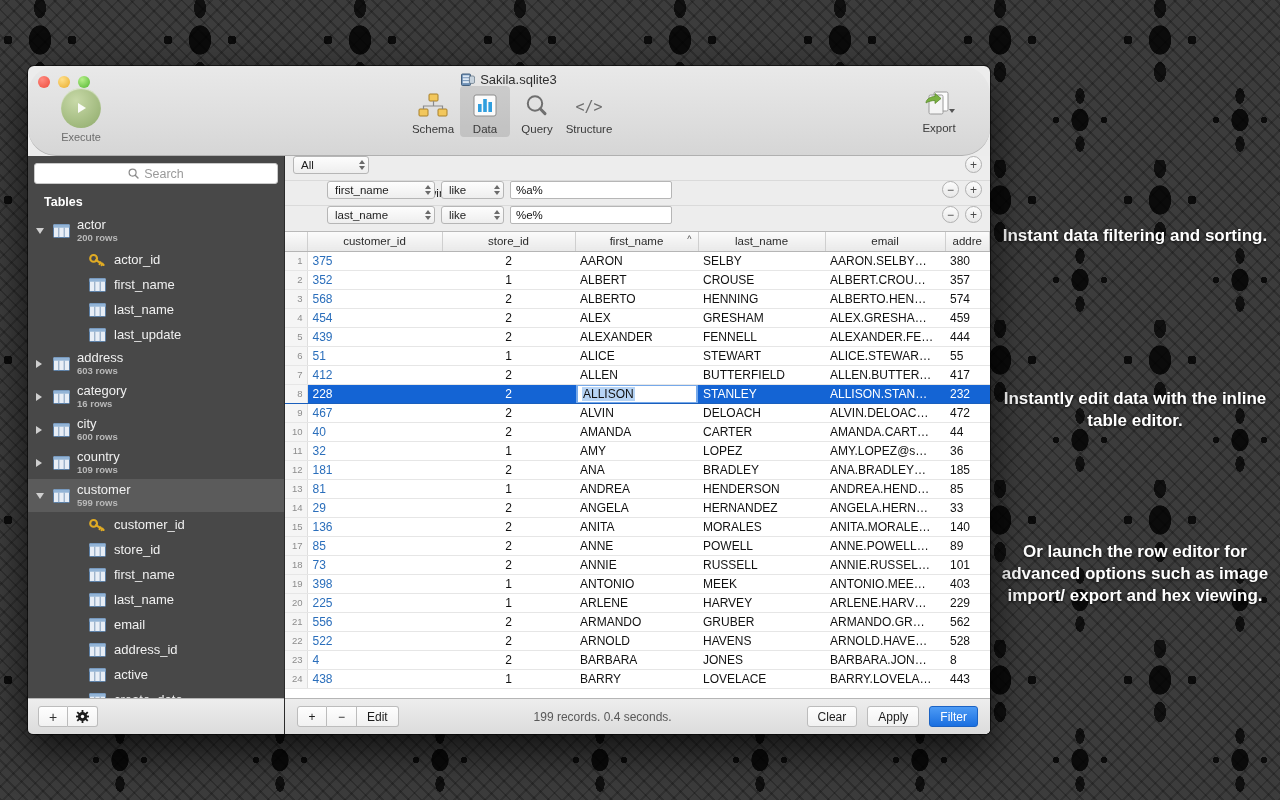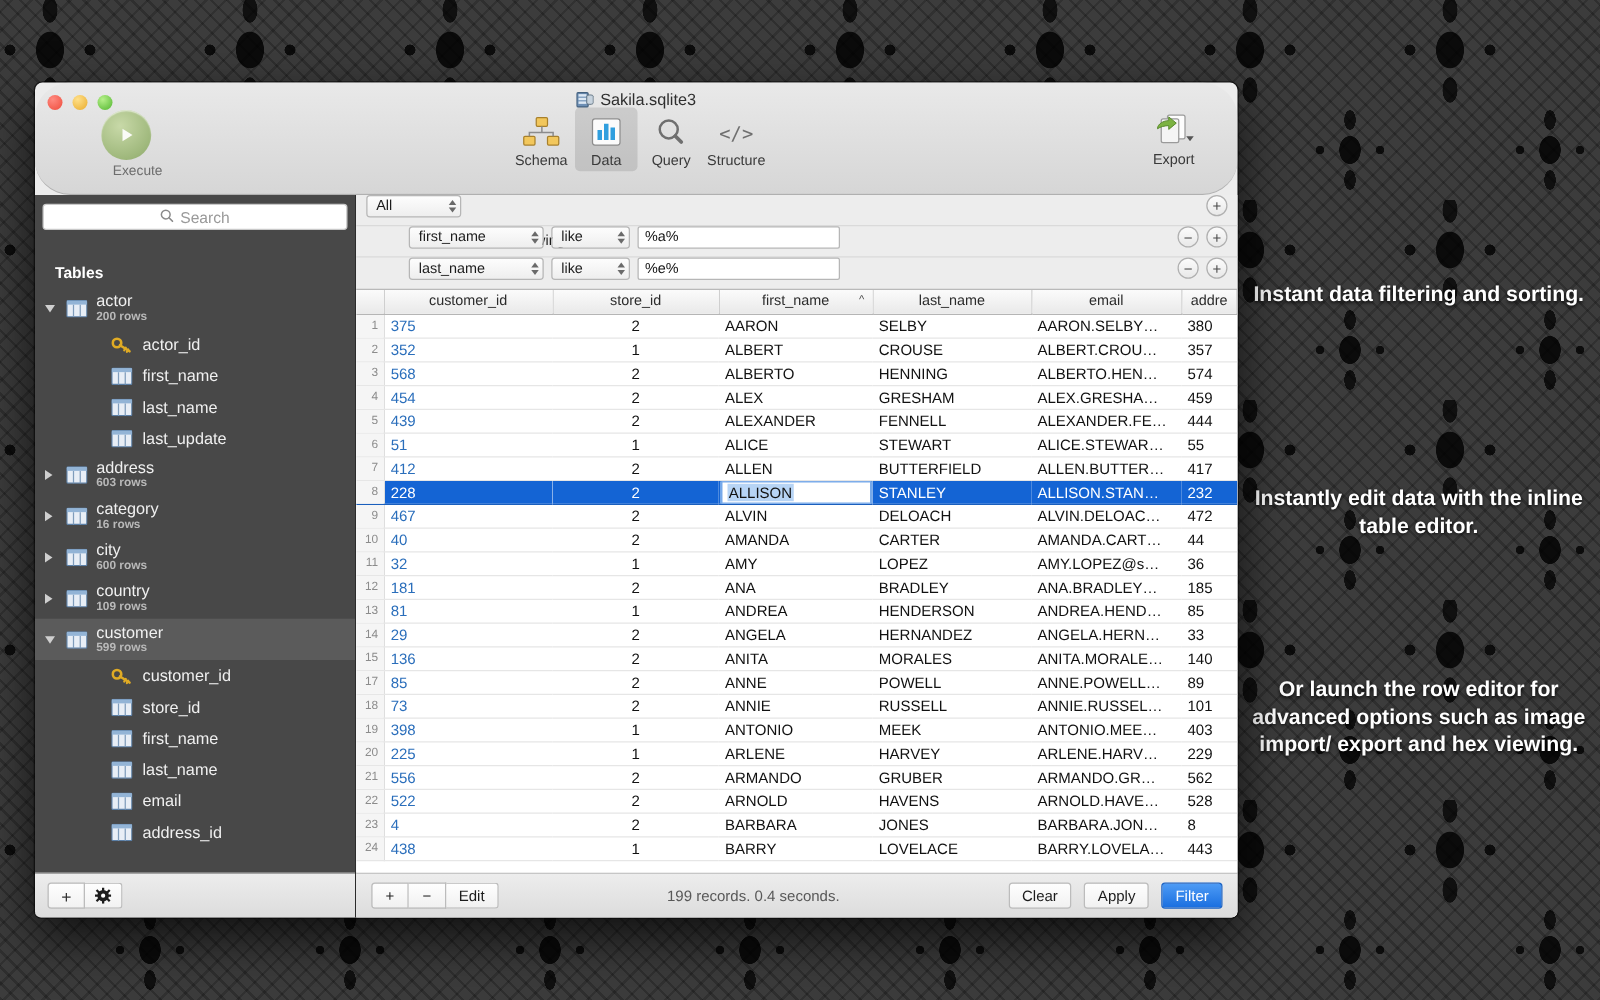--- a/index.html
+++ b/index.html
@@ -88,22 +88,22 @@
   #title {
     position: absolute; top: 6px; left: 0; right: 0;
     text-align: center;
     font-size: 13px; color: #2e2e2e;
     display: flex; align-items: center; justify-content: center; gap: 5px;
   }
   .db-icon { width: 14px; height: 14px; display: inline-block; }
 
   
   #execute {
-    position: absolute; left: 44px; top: 22px;
-    width: 58px; text-align: right;
+    position: absolute; left: 24px; top: 22px;
+    width: 58px; text-align: center;
     cursor: default;
   }
   #execute .circle {
     width: 40px; height: 40px; margin: 0 auto;
     border-radius: 50%;
     background: radial-gradient(circle at 38% 32%, #c8d9a8, #9fb87c 70%, #8aa468);
     display: flex; align-items: center; justify-content: center;
     box-shadow: inset 0 1px 1px rgba(255,255,255,.6);
   }
   #execute .lbl { font-size: 11px; color: #6d6d6d; margin-top: 3px; }
@@ -131,21 +131,20 @@
   #export .lbl { font-size: 11.5px; color: #3a3a3a; }
 
   
   #body { display: flex; height: 578px; }
 
   
   #sidebar {
     width: 257px; background: #484848;
     display: flex; flex-direction: column;
     border-right: 1px solid #2b2b2b;
-    gap: 16px;
   }
   #searchwrap { padding: 7px 6px 6px; background: #484848; }
   #searchbox {
     height: 21px; background: #fff; border-radius: 3px;
     display: flex; align-items: center; justify-content: center; gap: 5px;
     border: 1px solid #c9c9c9;
   }
   #searchbox .ph { font-size: 12.5px; color: #9a9a9a; }
 
   #treescroll { flex: 1; overflow: hidden; }

